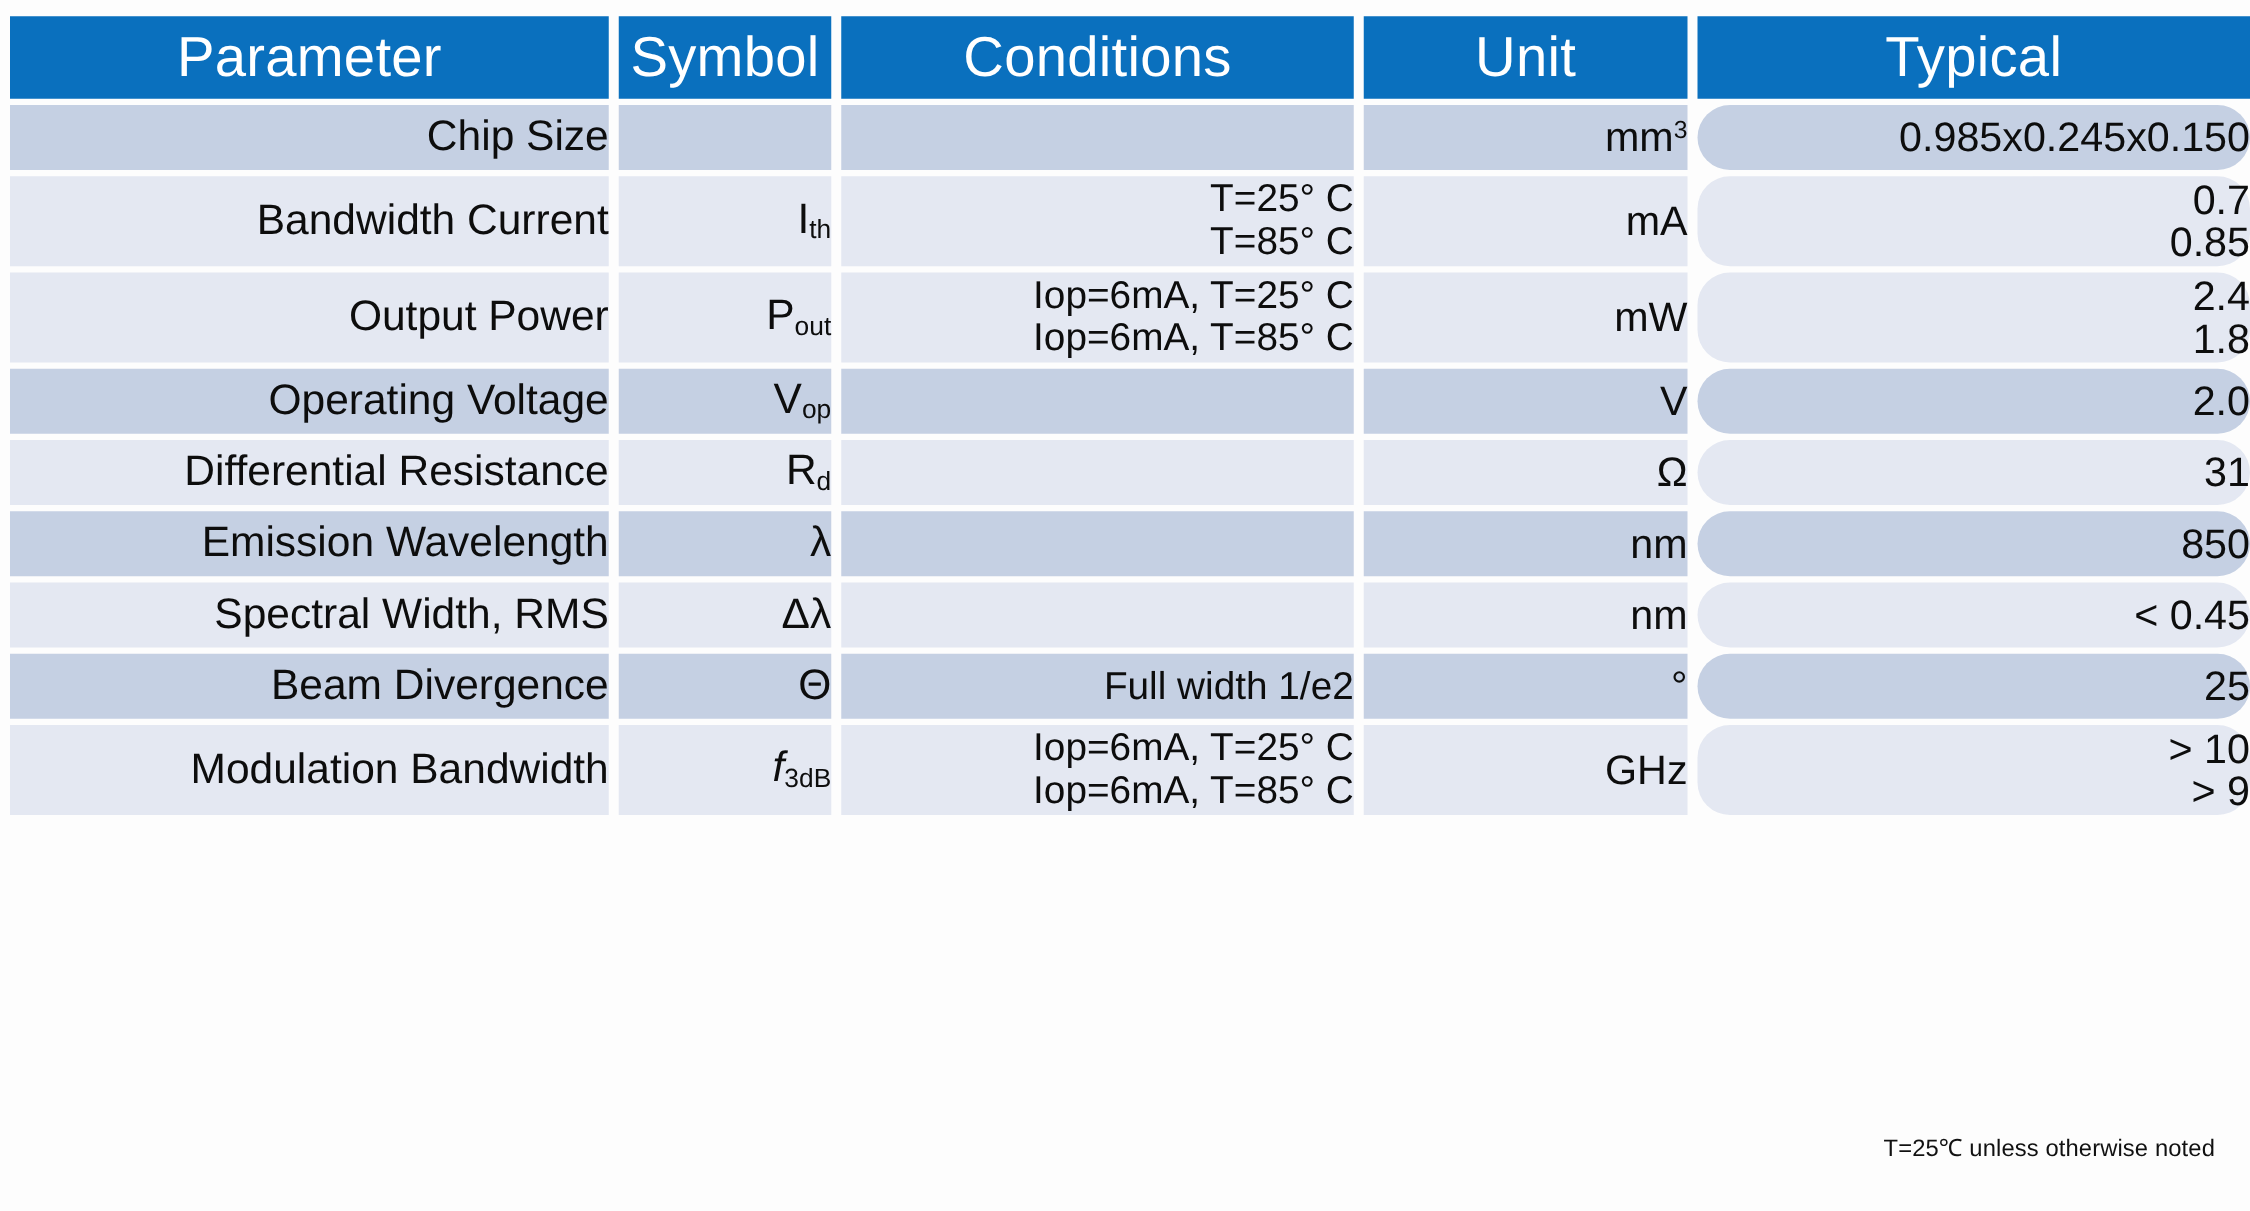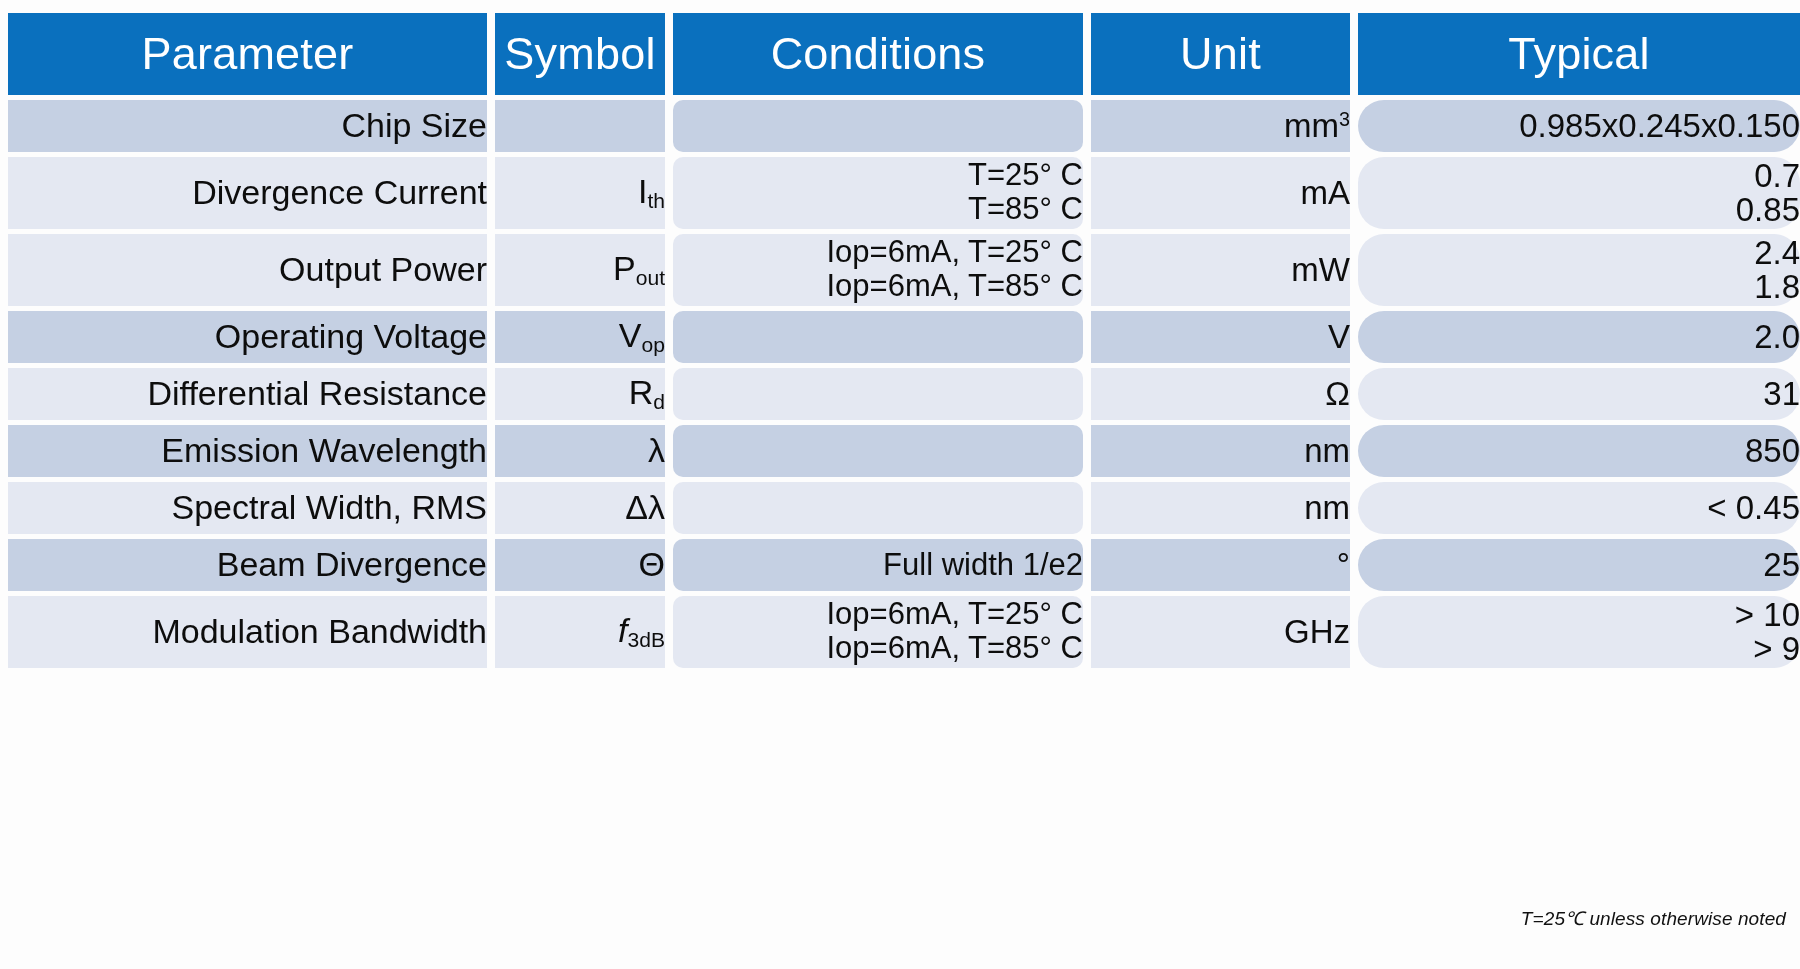--- a/index.html
+++ b/index.html
@@ -30,21 +30,21 @@
   col.c-symbol { width: 170px; }
   col.c-cond   { width: 410px; }
   col.c-unit   { width: 259px; }
   col.c-typ    { width: 442px; }
 
   thead th {
     background: #0A70BE;
     color: #ffffff;
     font-weight: normal;
     font-size: 45px;
-    height: 82px;
+    height: 66px;
     text-align: center;
     vertical-align: middle;
     letter-spacing: 0.2px;
     padding: 0;
   }
 
   tbody td {
     text-align: right;
     vertical-align: middle;
     color: #0d0d0d;
@@ -53,45 +53,44 @@
     line-height: 1.04;
   }
   tbody tr.dark td  { background: #C5D0E3; }
   tbody tr.light td { background: #E4E8F2; }
 
   tbody tr.h1 td { height: 52px; }
   tbody tr.h2 td { height: 72px; }
 
   .param-cell { font-size: 34px; }
   .sym-cell   { font-size: 34px; }
-  .cond-cell  { font-size: 31px; border-radius: 10px; }
+  .cond-cell  { font-size: 31px; }
   .unit-cell  { font-size: 33px; }
   .typ-cell   { font-size: 33px; border-radius: 26px; }
 
   sub { font-size: 0.62em; vertical-align: -0.22em; }
   sup { font-size: 0.60em; vertical-align: 0.55em; }
 
   .ital { font-style: italic; }
 
   .two-line {
     display: flex;
     flex-direction: column;
     justify-content: space-between;
     height: 72px;
     box-sizing: border-box;
     padding: 2px 0 4px 0;
   }
   .two-line > span { display: block; }
 
   .footnote {
     position: absolute;
-    right: 14px;
+    right: 28px;
     top: 905px;
     font-size: 19px;
-    font-style: italic;
     color: #111;
     letter-spacing: 0.1px;
   }
 </style>
 </head>
 <body>
 
 <table class="spec-table">
   <colgroup>
     <col class="c-param">
@@ -113,21 +112,21 @@
 
     <tr class="dark h1">
       <td class="param-cell">Chip Size</td>
       <td class="sym-cell"><span></span></td>
       <td class="cond-cell"><span></span></td>
       <td class="unit-cell"><span>mm</span><sup>3</sup></td>
       <td class="typ-cell"><span>0.985x0.245x0.150</span></td>
     </tr>
 
     <tr class="light h2">
-      <td class="param-cell">Divergence Current</td>
+      <td class="param-cell">Bandwidth Current</td>
       <td class="sym-cell"><span>I</span><sub>th</sub></td>
       <td class="cond-cell">
         <div class="two-line">
           <span>T=25°  C</span>
           <span>T=85°  C</span>
         </div>
       </td>
       <td class="unit-cell">mA</td>
       <td class="typ-cell">
         <div class="two-line">

